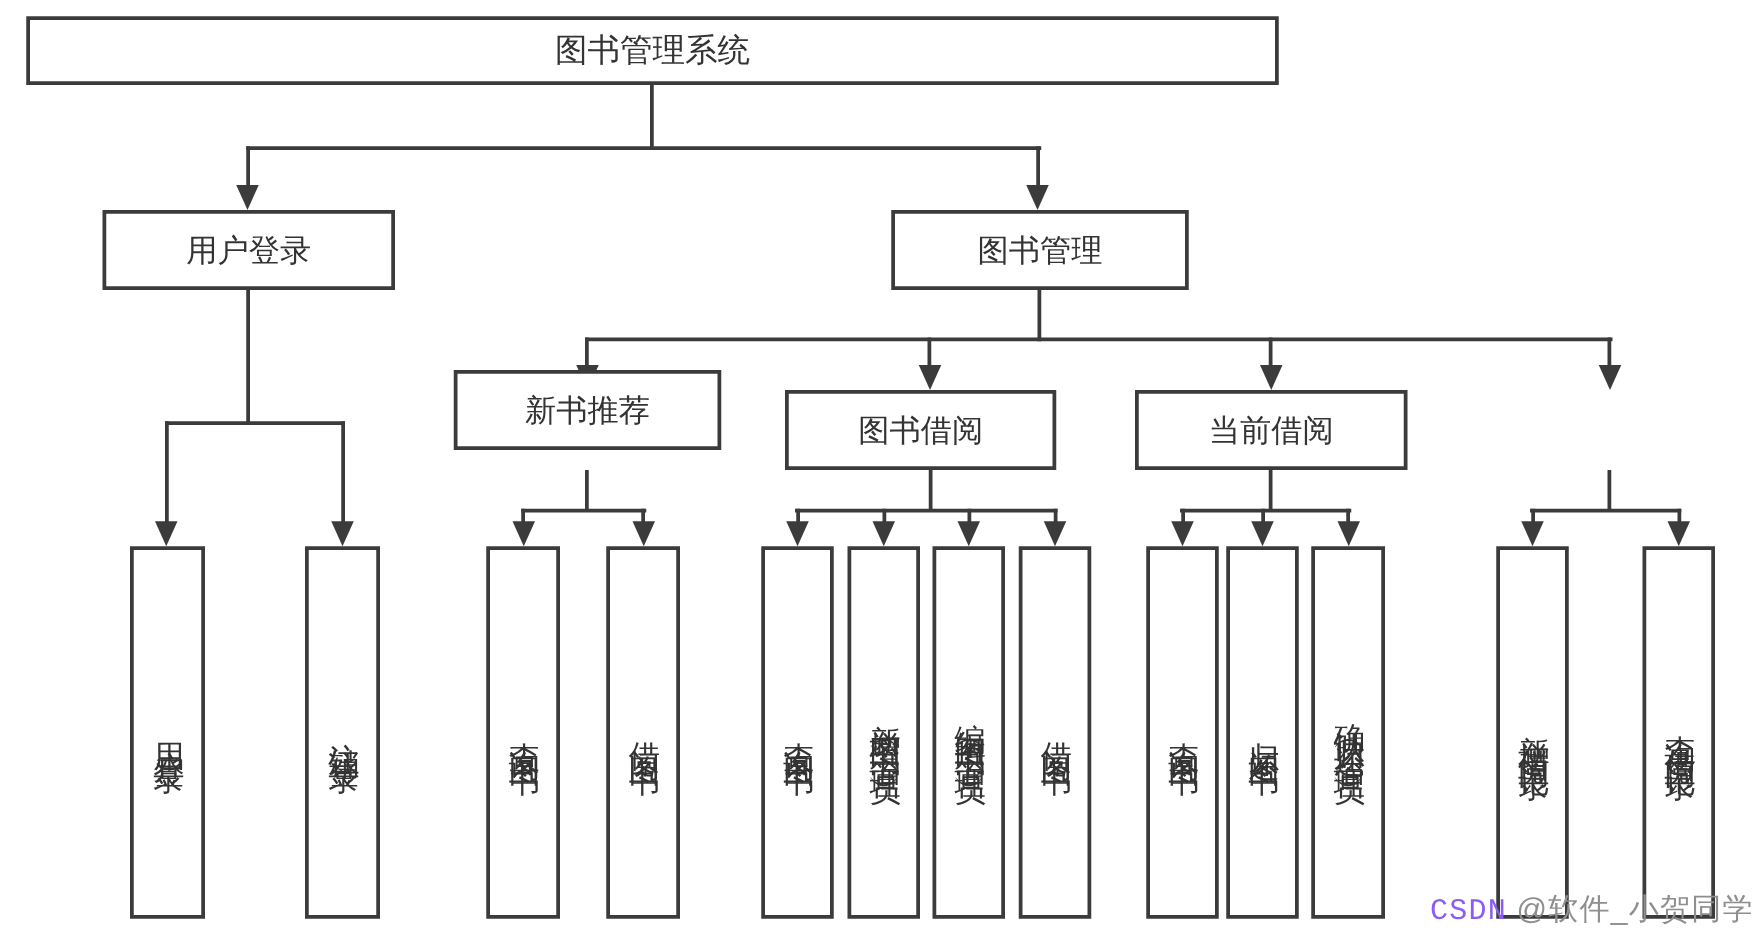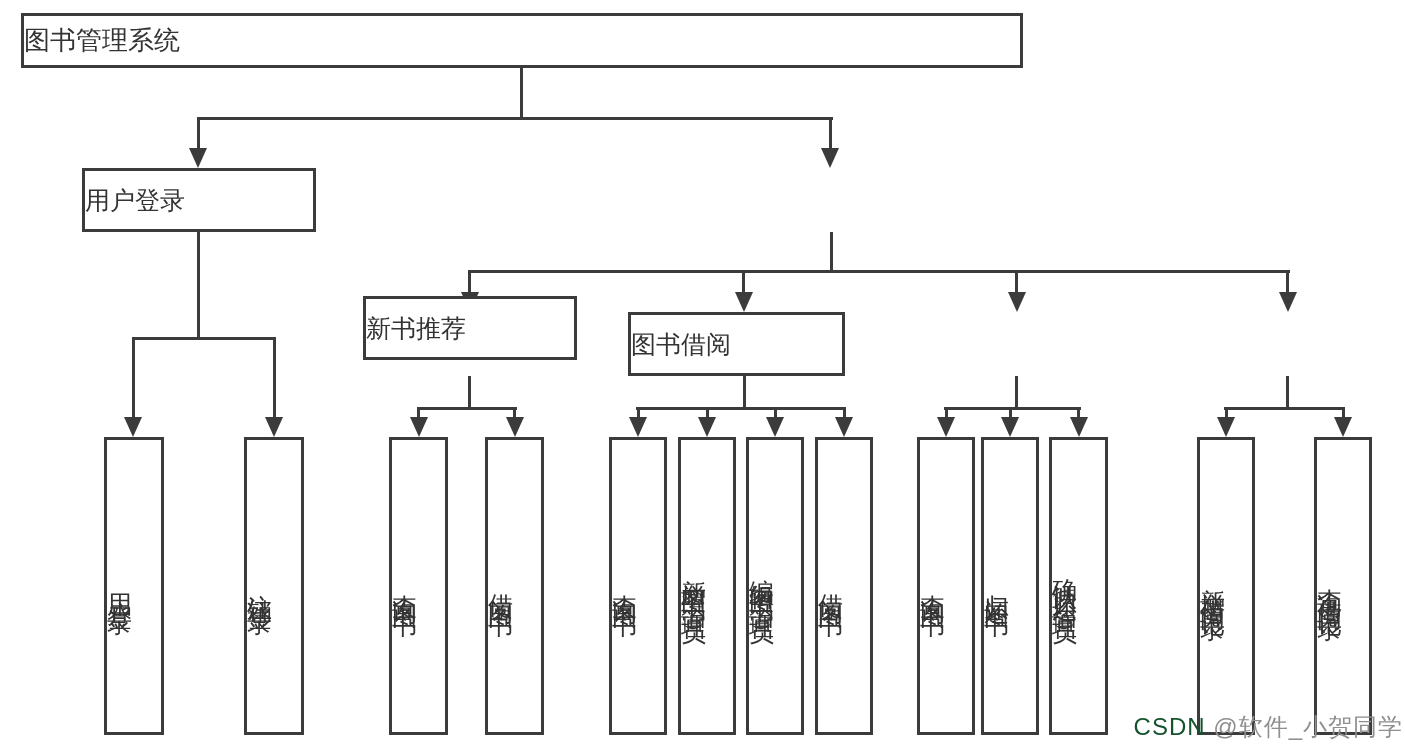--- a/index.html
+++ b/index.html
@@ -12,21 +12,21 @@
     position:relative;
     width:1405px;height:747px;
     background:#ffffff;
     overflow:hidden;
   }
   .box{
     position:absolute;
     box-sizing:border-box;
     border:3px solid var(--line);
     background:#ffffff;
-    display:flex;align-items:center;
+    display:flex;align-items:center;justify-content:center;
     color:var(--text);
     z-index:2;
   }
   .box .lbl{
     font-size:25px;
     color:var(--text);
     white-space:nowrap;
   }
   .root .lbl{font-size:26px;}
   .leaf{z-index:2;}
@@ -52,21 +52,21 @@
     z-index:1;
   }
   .watermark{
     position:absolute;
     right:2px;bottom:4px;
     font-size:24px;
     letter-spacing:1px;
     z-index:5;
     white-space:nowrap;
   }
-  .watermark .wm-a{color:#14532d;}
+  .watermark .wm-a{color:#8b5cf6;font-family:Liberation Mono, monospace;}
   .watermark .wm-b{color:#8f8f8f;margin-top:21px;}
 </style>
 </head>
 <body>
 
 <div id="stage">
 
   <div class="ln" style="left:520px;top:68px;width:3px;height:52px"></div>
   <div class="ln" style="left:197px;top:117px;width:636px;height:3px"></div>
   <div class="ln" style="left:197px;top:117px;width:3px;height:34px"></div>
@@ -128,26 +128,32 @@
   <div class="ln" style="left:1342px;top:407px;width:3px;height:13px"></div>
   <div class="ah" style="left:1334px;top:417px"></div>
 
   <div class="box root" style="left:21px;top:13px;width:1002px;height:55px">
     <span class="lbl">图书管理系统</span>
   </div>
 
   <div class="box" style="left:82px;top:168px;width:234px;height:64px">
     <span class="lbl">用户登录</span>
   </div>
+  <div class="box" style="left:713px;top:168px;width:238px;height:64px">
+    <span class="lbl">图书管理</span>
+  </div>
 
   <div class="box" style="left:363px;top:296px;width:214px;height:64px">
     <span class="lbl">新书推荐</span>
   </div>
   <div class="box" style="left:628px;top:312px;width:217px;height:64px">
     <span class="lbl">图书借阅</span>
+  </div>
+  <div class="box" style="left:908px;top:312px;width:218px;height:64px">
+    <span class="lbl">当前借阅</span>
   </div>
 
   <div class="box leaf" style="left:104px;top:437px;width:60px;height:298px">
     <span class="vtext">用户登录</span>
   </div>
   <div class="box leaf" style="left:244px;top:437px;width:60px;height:298px">
     <span class="vtext">注销登录</span>
   </div>
 
   <div class="box leaf" style="left:389px;top:437px;width:59px;height:298px">

